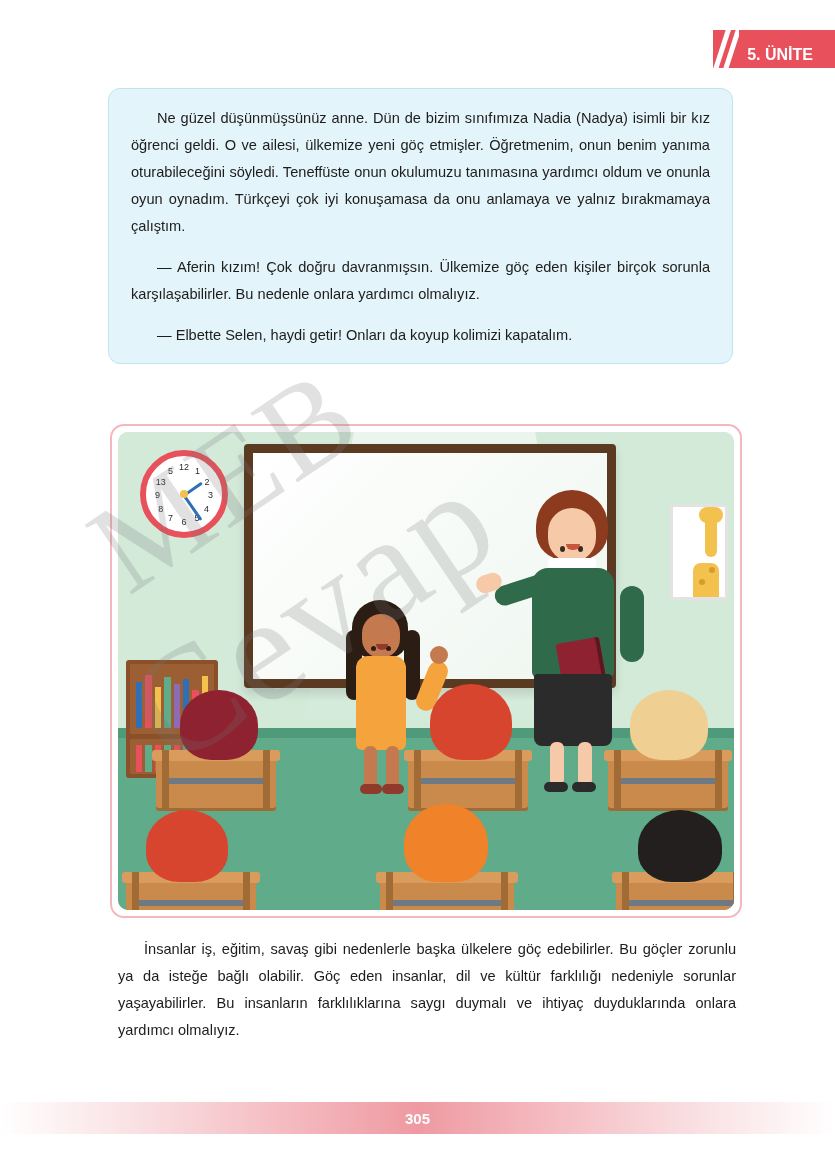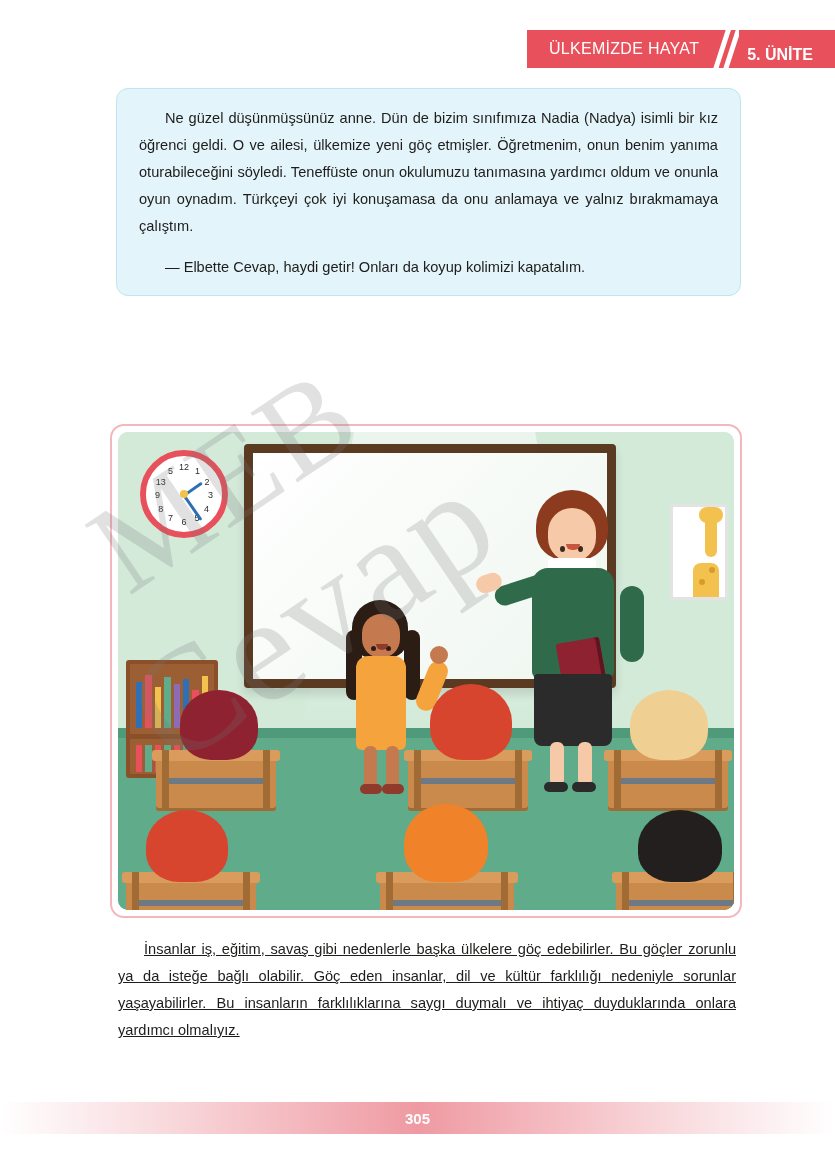--- a/index.html
+++ b/index.html
@@ -55,21 +55,21 @@
     font-size: 16px;
     font-weight: bold;
     display: flex;
     align-items: center;
     padding: 12px 22px 0 8px;
   }
 
   
   .dialog-box {
     position: absolute;
-    left: 116px;
+    left: 108px;
     top: 88px;
     width: 625px;
     background: #e4f4fb;
     border: 1px solid #bfe4f2;
     border-radius: 12px;
     padding: 16px 22px 14px 22px;
   }
   .dialog-box p {
     margin: 0 0 14px 0;
     font-size: 14.6px;
@@ -215,21 +215,20 @@
   
   .bottom-text {
     position: absolute;
     left: 118px;
     top: 936px;
     width: 618px;
     font-size: 14.6px;
     line-height: 27px;
     color: #1d1d1b;
     text-align: justify;
-    text-decoration: underline;
   }
   .bottom-text p { margin: 0; text-indent: 26px; }
 
   
   .footer {
     position: absolute;
     left: 0; right: 0; bottom: 34px;
     height: 32px;
     display: flex; align-items: center; justify-content: center;
   }
@@ -256,28 +255,28 @@
     letter-spacing: 4px;
     line-height: 1.0;
   }
   .watermark .w1 { position:absolute; left: 60px; top: 0; }
   .watermark .w2 { position:absolute; left: 0; top: 150px; font-size: 150px; }
 </style>
 </head>
 <body>
 
 <div class="header-bar">
-  <div class="header-unit-name">ÜLKEMİZDE HAYAT</div>
   <div class="header-slashes"></div>
   <div class="header-unit-number">5. ÜNİTE</div>
 </div>
 
 <div class="dialog-box">
   <p class="indent">Ne güzel düşünmüşsünüz anne. Dün de bizim sınıfımıza Nadia (Nadya) isimli bir kız öğrenci geldi. O ve ailesi, ülkemize yeni göç etmişler. Öğretmenim, onun benim yanıma oturabileceğini söyledi. Teneffüste onun okulumuzu tanımasına yardımcı oldum ve onunla oyun oynadım. Türkçeyi çok iyi konuşamasa da onu anlamaya ve yalnız bırakmamaya çalıştım.</p>
-  <p class="indent">— Elbette Cevap, haydi getir! Onları da koyup kolimizi kapatalım.</p>
+  <p class="indent">— Aferin kızım! Çok doğru davranmışsın. Ülkemize göç eden kişiler birçok sorunla karşılaşabilirler. Bu nedenle onlara yardımcı olmalıyız.</p>
+  <p class="indent">— Elbette Selen, haydi getir! Onları da koyup kolimizi kapatalım.</p>
 </div>
 
 <div class="illustration">
   <div class="scene">
     <div class="wall"></div>
     <div class="floor"></div>
     <div class="light-cone"></div>
 
     <div class="clock">
       <div class="face">

